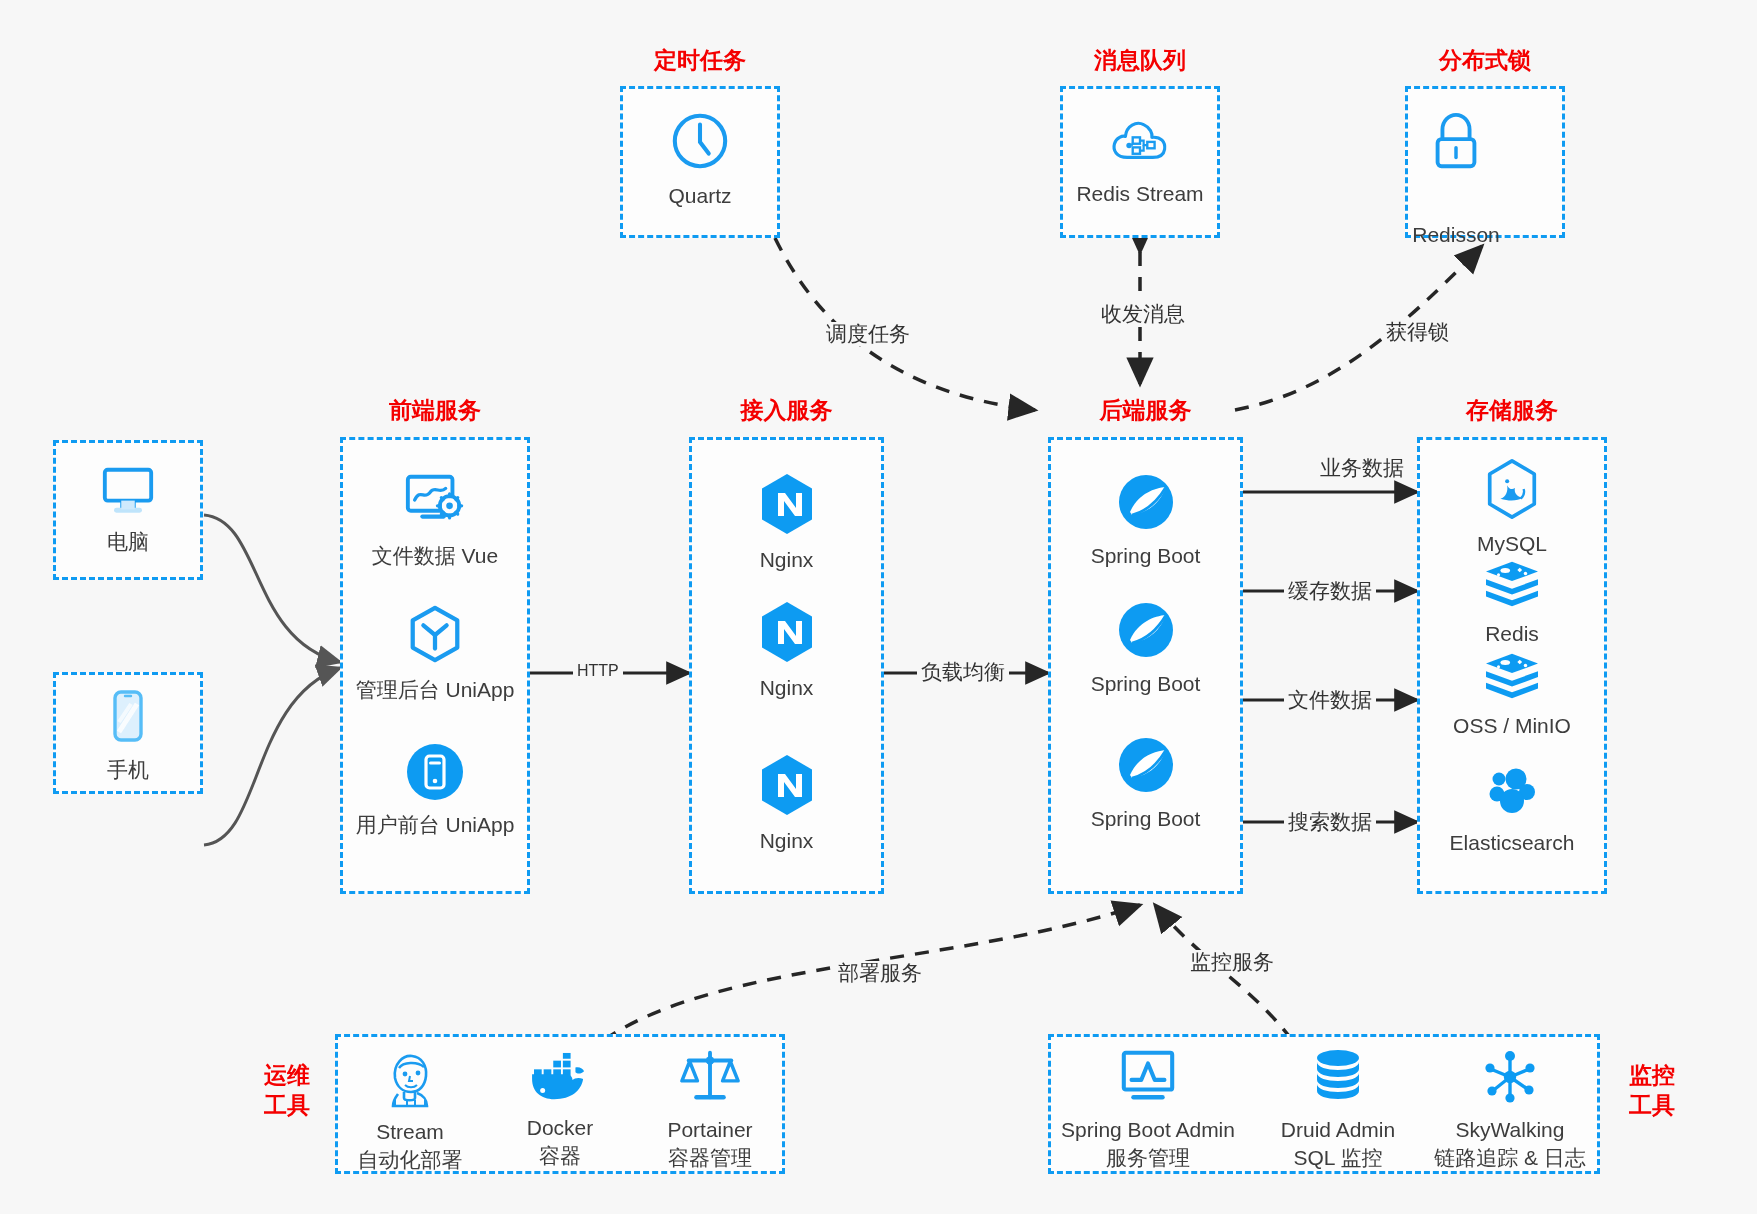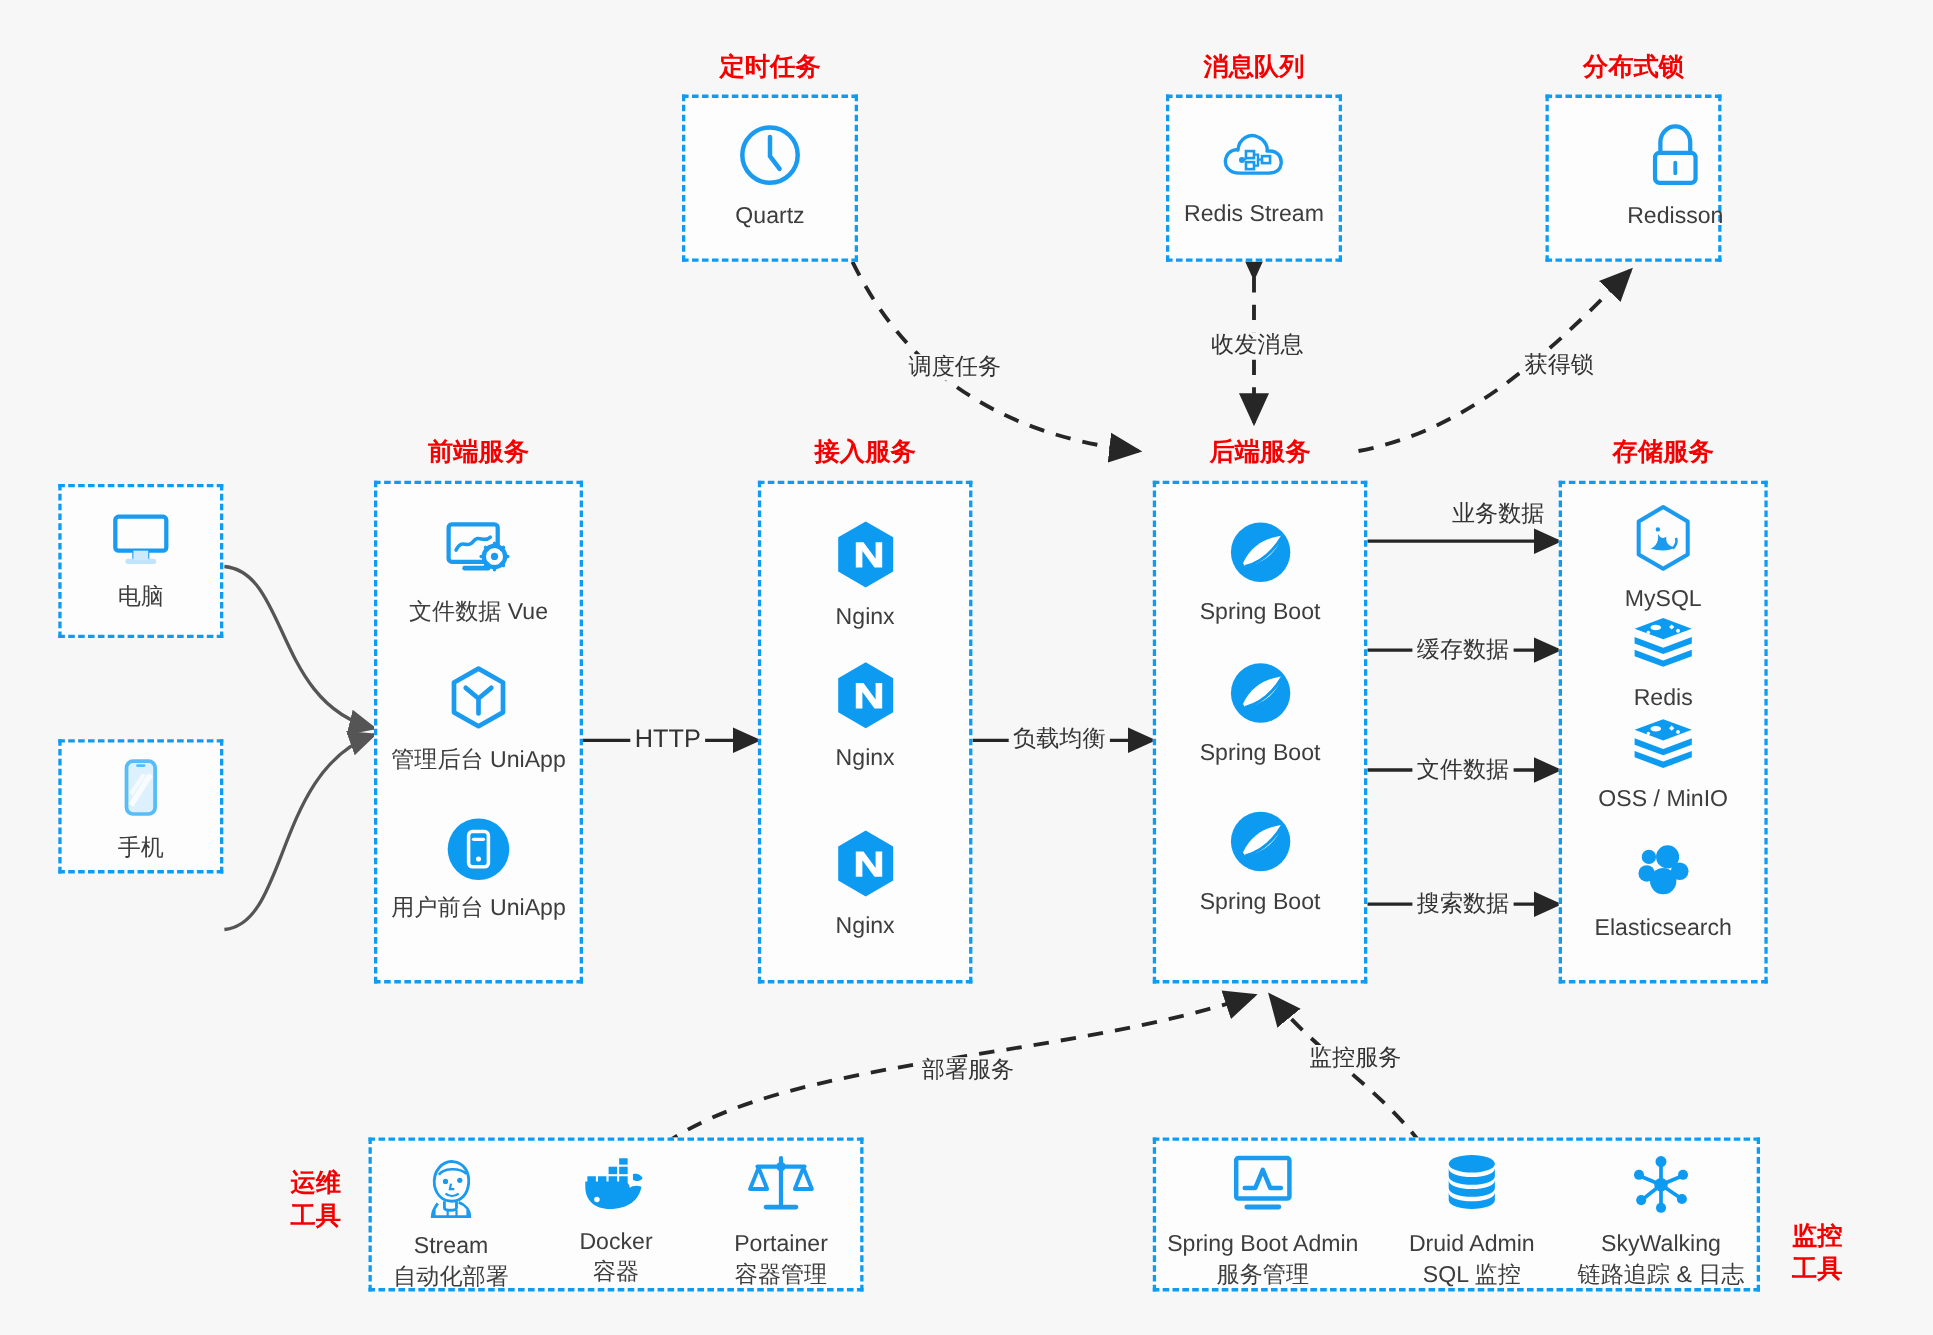--- a/index.html
+++ b/index.html
@@ -43,21 +43,21 @@
   }
   .node .cap{
     font-size:21px;color:#3d3d3d;text-align:center;white-space:nowrap;
     line-height:28px;margin-top:6px;
   }
   .node .cap2{font-size:21px;color:#3d3d3d;line-height:28px;text-align:center;white-space:nowrap;}
   .ic{display:block;}
 
   
   .elabel{
-    position:absolute;background:#f7f7f7;font-size:23px;color:#333;
+    position:absolute;background:#f7f7f7;font-size:16px;color:#333;
     white-space:nowrap;padding:0 4px;line-height:24px;
   }
   .elabel.zh{font-size:21px;}
 </style>
 </head>
 <body>
 
 <div id="canvas">
 
   <svg id="edges" viewBox="0 0 1757 1214">
@@ -149,21 +149,21 @@
         <path d="M34 40.5 L38 40.5 L38 34.5" fill="none" stroke="#1a9bf0" stroke-width="2.4"></path>
         <circle cx="22" cy="35" r="3" fill="#1a9bf0"></circle>
         <path d="M25 35 L26 32" stroke="#1a9bf0" stroke-width="2.2"></path>
       </svg>
     </span>
     <span class="cap">Redis Stream</span>
   </div>
 
   <div class="gtitle" style="left:1405px;top:45px;width:160px;">分布式锁</div>
   <div class="gbox" style="left:1405px;top:86px;width:160px;height:152px;"></div>
-  <div class="node" style="left:1443px;top:110px;width:160px;">
+  <div class="node" style="left:1376px;top:110px;width:160px;gap:39px;">
     <span class="ic">
       <svg width="60" height="62" viewBox="0 0 60 64">
         <path d="M16 30 L16 20 C16 11.5 22.5 5 30 5 C37.5 5 44 11.5 44 20 L44 30" fill="none" stroke="#1a9bf0" stroke-width="4"></path>
         <rect x="11" y="30" width="38" height="28" rx="4" fill="none" stroke="#1a9bf0" stroke-width="4"></rect>
         <path d="M30 39 L30 49" stroke="#1a9bf0" stroke-width="3.6" stroke-linecap="round"></path>
       </svg>
     </span>
     <span class="cap">Redisson</span>
   </div>
 
@@ -422,21 +422,21 @@
         <path d="M11 13 L3 33 L19 33 Z" fill="none" stroke="#1a9bf0" stroke-width="3.6" stroke-linejoin="round"></path>
         <path d="M53 13 L45 33 L61 33 Z" fill="none" stroke="#1a9bf0" stroke-width="3.6" stroke-linejoin="round"></path>
         <circle cx="32" cy="12" r="4.4" fill="#1a9bf0"></circle>
       </svg>
     </span>
     <span class="cap">Portainer</span>
     <span class="cap2">容器管理</span>
   </div>
 
   <div class="gbox" style="left:1048px;top:1034px;width:552px;height:140px;"></div>
-  <div class="gtitle side" style="left:1612px;top:1108px;width:80px;">
+  <div class="gtitle side" style="left:1612px;top:1060px;width:80px;">
     <div>监控</div>
     <div>工具</div>
   </div>
 
   <div class="node" style="left:1048px;top:1048px;width:200px;">
     <span class="ic">
       <svg width="60" height="58" viewBox="0 0 62 58">
         <rect x="6" y="4" width="50" height="38" rx="2" fill="none" stroke="#1a9bf0" stroke-width="4.2"></rect>
         <path d="M14 32 L24 32 L31 15 L38 32 L48 32" fill="none" stroke="#1a9bf0" stroke-width="4.2" stroke-linecap="round" stroke-linejoin="round"></path>
         <path d="M16 50 L46 50" stroke="#1a9bf0" stroke-width="4.6" stroke-linecap="round"></path>

